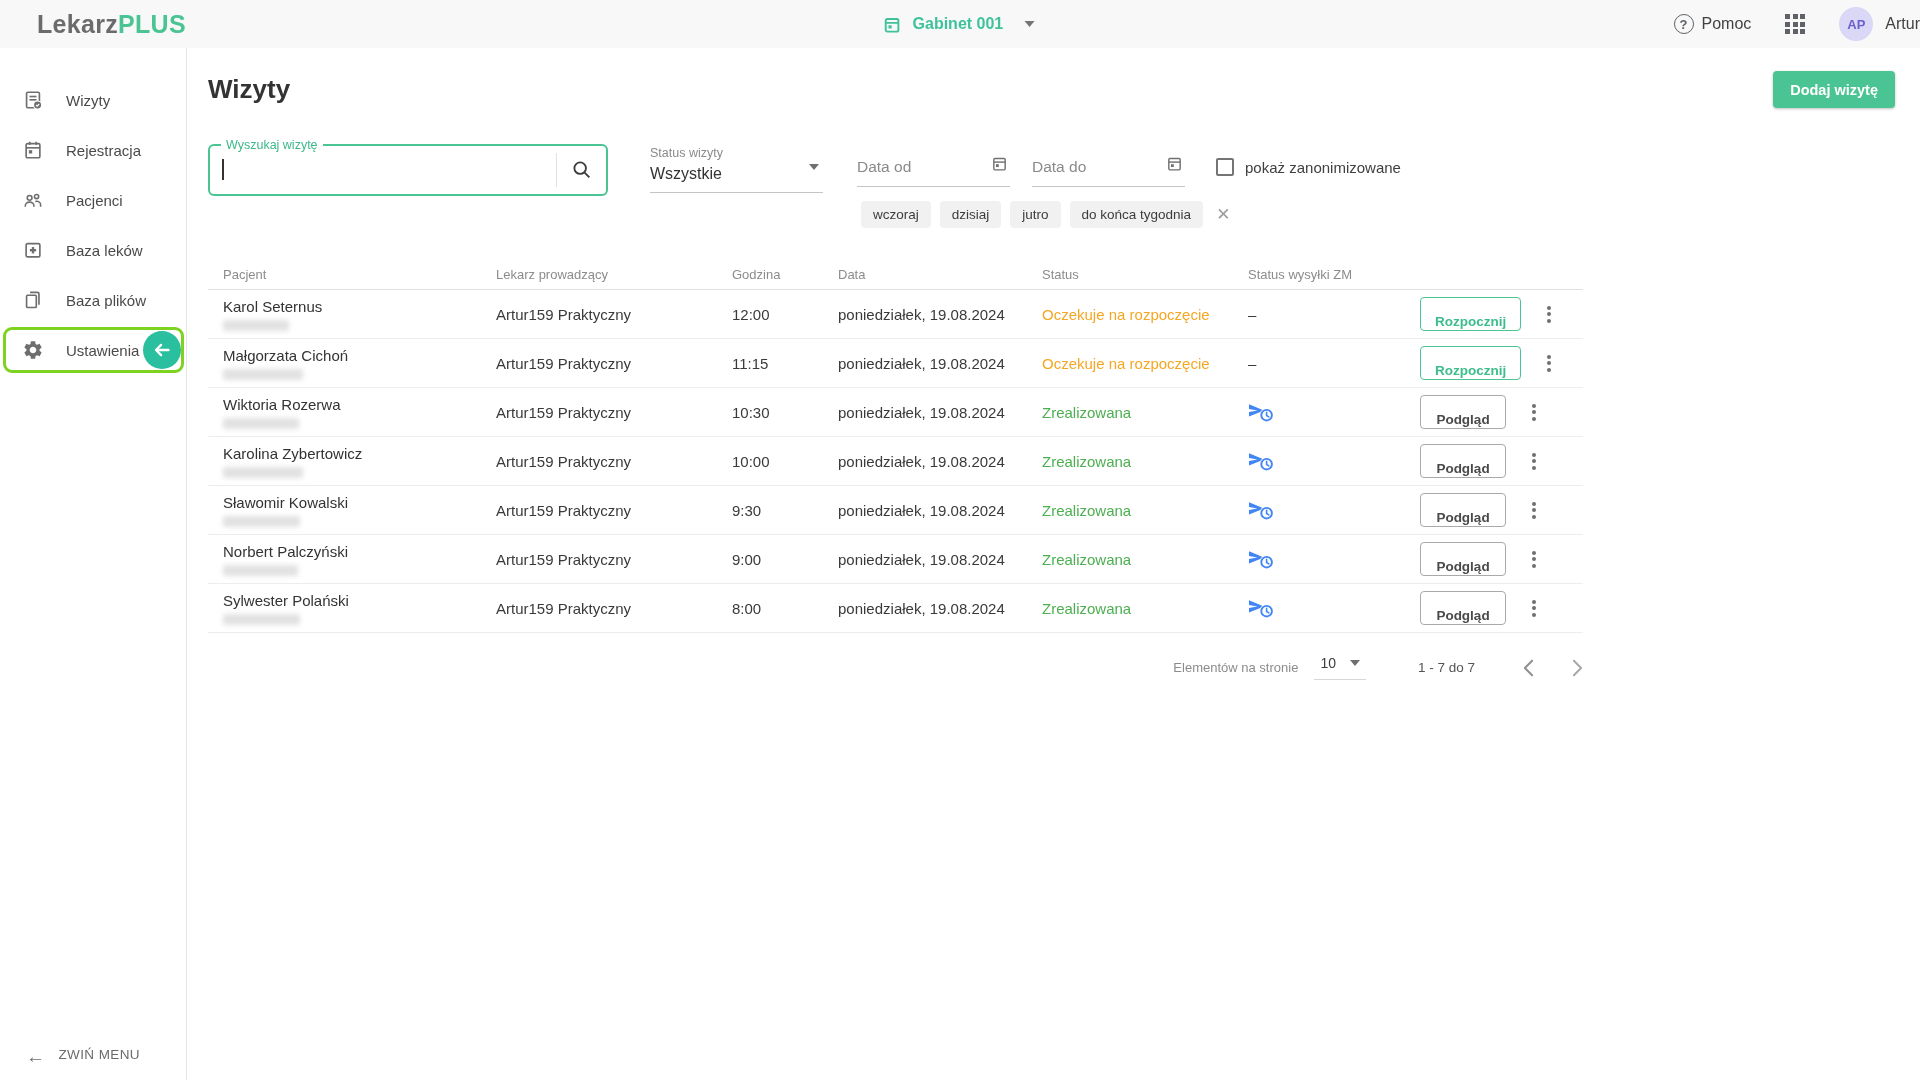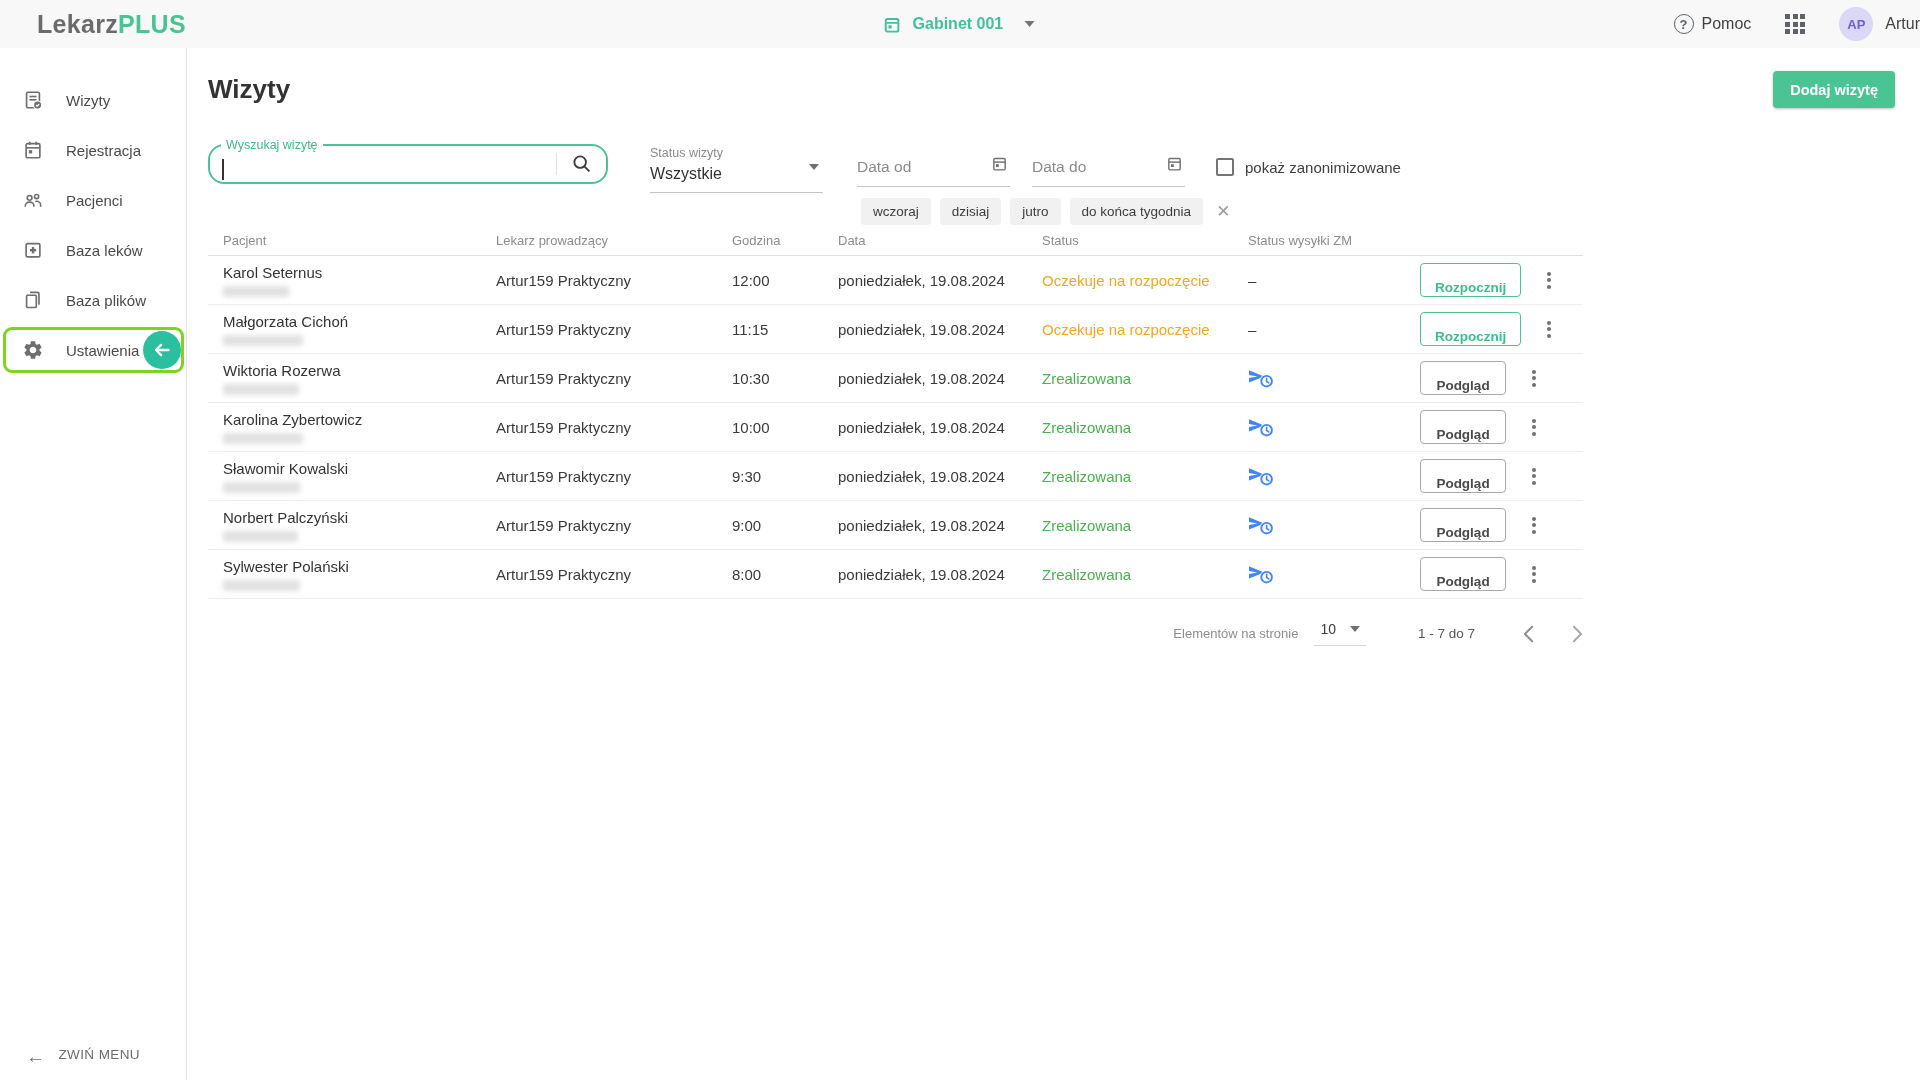--- a/index.html
+++ b/index.html
@@ -54,22 +54,22 @@
           background:#fff; padding:0 25px 0 20px; }
   .page-head { display:flex; justify-content:space-between; align-items:center; margin-top:23px; }
   .page-title { font-size:26px; font-weight:bold; color:#333; }
   .btn-add { background:#4AC493; color:#fff; font-weight:bold; font-size:14.5px;
              border:none; border-radius:4px; height:37px; padding:0 17px;
              box-shadow:0 1px 3px rgba(0,0,0,.25); cursor:pointer;
              font-family:"Liberation Sans", sans-serif; }
 
   
   .filters-row { display:flex; align-items:flex-start; margin-top:36px; }
-  .search-field { position:relative; width:400px; height:40px;
-                  border:2px solid #4AC493; border-radius:16px; }
+  .search-field { position:relative; width:400px; height:52px;
+                  border:2px solid #4AC493; border-radius:6px; }
   .search-label { position:absolute; top:-8px; left:11px; background:#fff; padding:0 5px;
                   font-size:12.5px; color:#3db98a; }
   .search-input { position:absolute; inset:0; border:none; outline:none; background:transparent;
                   padding:0 58px 0 12px; font-size:16px; color:#333;
                   font-family:"Liberation Sans", sans-serif; }
   .search-cursor { position:absolute; left:12px; top:13px; width:1.5px; height:21px; background:#333; }
   .search-divider { position:absolute; right:49px; top:7px; bottom:7px; width:1px; background:#e2e2e2; }
   .search-btn { position:absolute; right:0; top:0; width:49px; height:100%;
                 display:flex; align-items:center; justify-content:center; cursor:pointer; }
   .sel-field { margin-left:42px; width:173px; position:relative; padding-top:2px; cursor:pointer; }
@@ -86,21 +86,21 @@
   .checkbox { width:18px; height:18px; border:2px solid #757575; border-radius:2px; background:#fff; }
   .anon-label { font-size:15px; color:#404040; }
 
   .chips-row { margin-top:5px; margin-left:653px; display:flex; align-items:center; gap:9px; }
   .chip { background:#f1f1f1; border-radius:4px; height:27px; display:flex; align-items:center;
           padding:0 12px; font-size:13.5px; color:#3c3c3c; cursor:pointer; }
   .chip-clear { color:#9e9e9e; font-size:17px; margin-left:4px; cursor:pointer; line-height:1; }
   .chip-clear::before { content:"✕"; }
 
   
-  .table { width:1375px; }
+  .table { margin-top:31px; width:1375px; }
   .trow { display:grid; grid-template-columns:273px 236px 106px 204px 206px 172px 178px;
           align-items:center; }
   .thead { height:31px; border-bottom:1px solid #e0e0e0; }
   .thead .hcell { font-size:13px; color:#8c8c8c; padding-left:15px; }
   .tbody .trow { height:49px; border-bottom:1px solid #ededed; }
   .cell { font-size:15px; color:#3a3a3a; padding-left:15px; }
   .c-patient .pname { font-size:15px; color:#333; }
   .blur-block { height:11px; margin-top:5px; background:#c9c9c9; border-radius:2px;
                 filter:blur(2.5px); opacity:.55; }
   .c-status.st-pending { color:#F5A623; }

